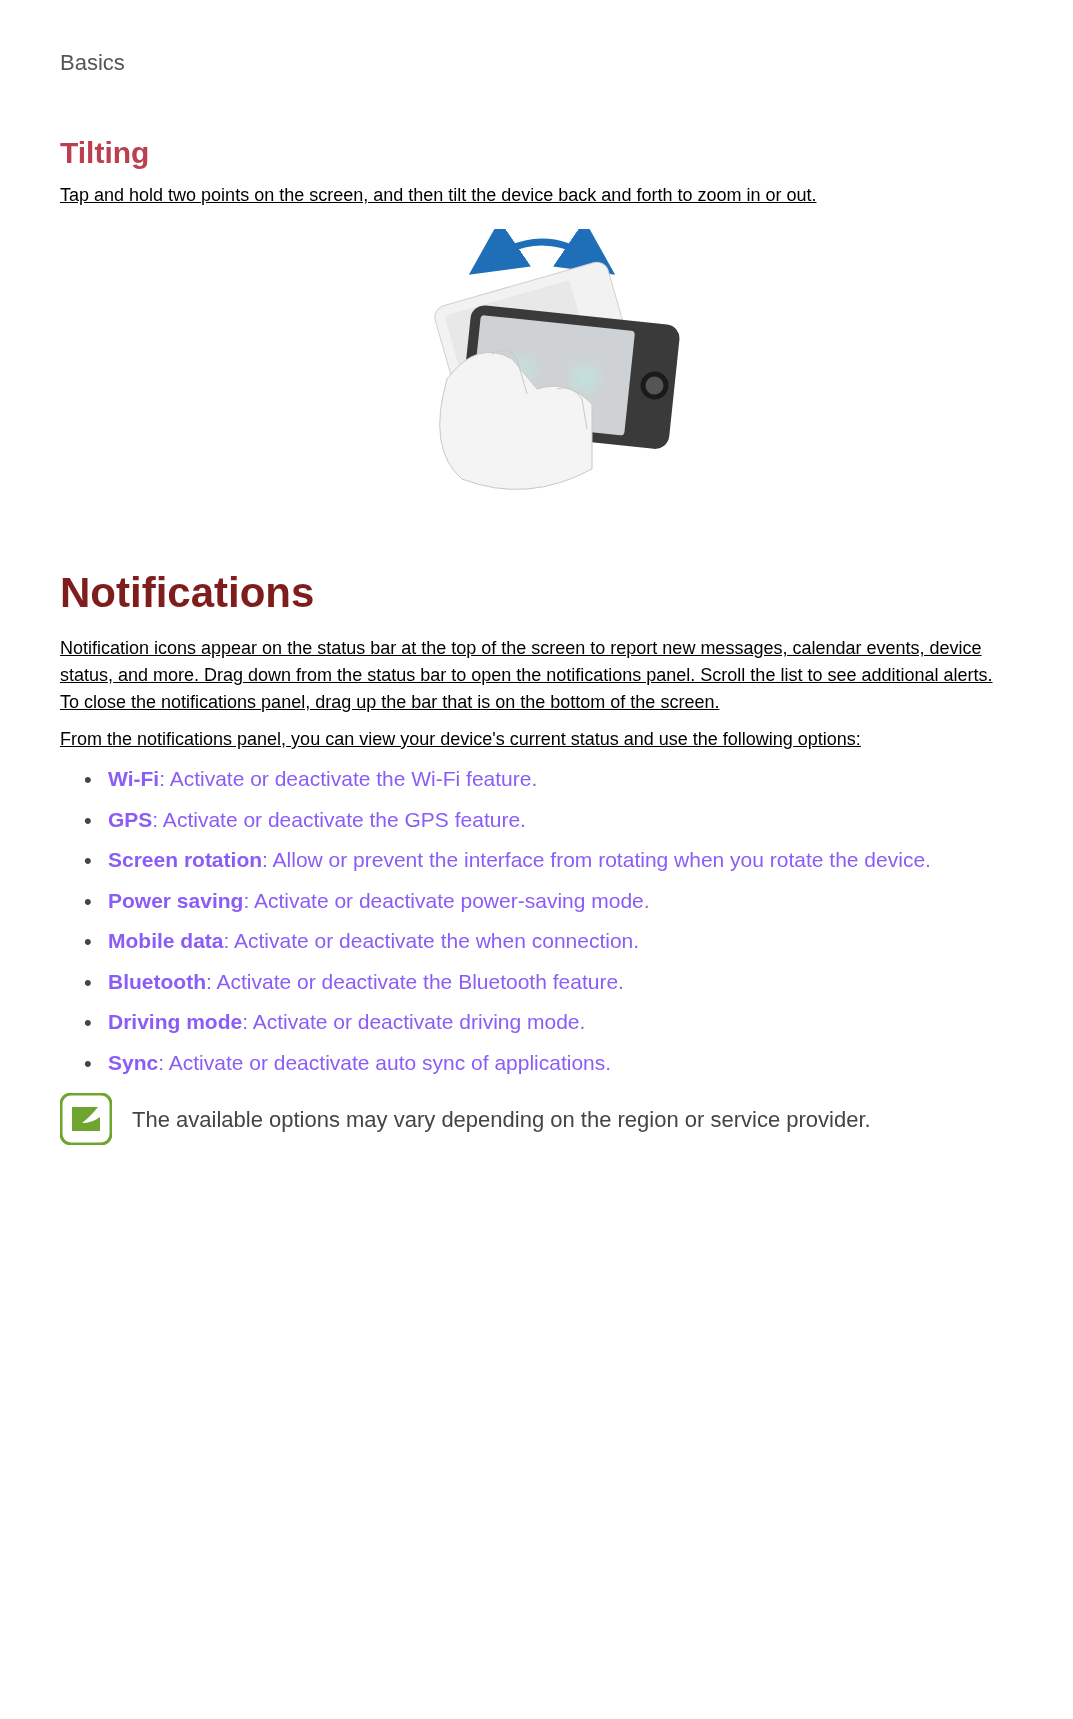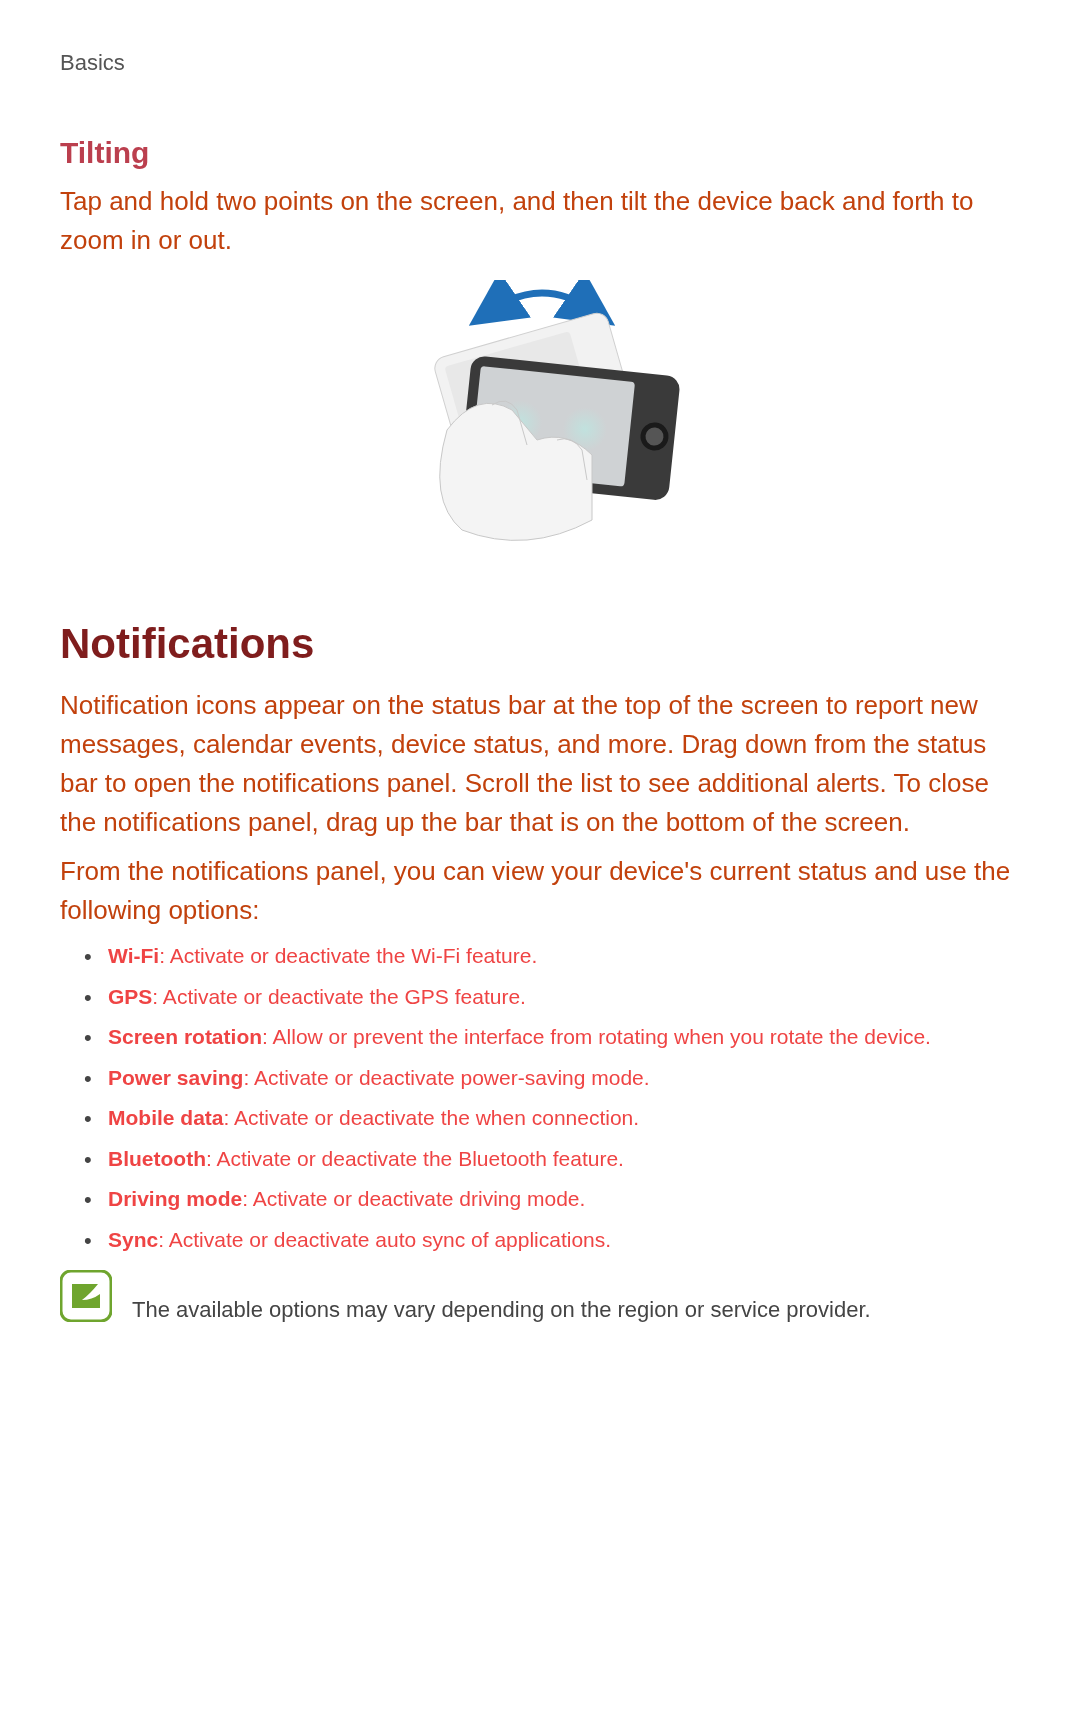--- a/index.html
+++ b/index.html
@@ -22,24 +22,25 @@
     margin-bottom: 60px;
     font-weight: 400;
   }
   .subheading {
     font-size: 30px;
     color: #bb3f4e;
     font-weight: 700;
     margin-bottom: 12px;
   }
   .body-text {
-    font-size: 26px;
-    color: #c2410c;
+    font-size: 18px;
+    color: #000000;
     line-height: 1.5;
     margin-bottom: 10px;
+    text-decoration: underline;
   }
   .illustration-wrap {
     display: flex;
     justify-content: center;
     margin: 20px 0 70px 0;
   }
   .main-heading {
     font-size: 42px;
     color: #7f1d1d;
     font-weight: 700;
@@ -47,38 +48,38 @@
   }
   ul.options {
     list-style: none;
     padding: 0;
     margin: 8px 0 14px 0;
   }
   ul.options li {
     position: relative;
     padding-left: 48px;
     font-size: 21px;
-    color: #ef4444;
+    color: #8b5cf6;
     line-height: 1.55;
     margin-bottom: 8px;
   }
   ul.options li::before {
     content: "•";
     position: absolute;
     left: 24px;
     top: 0;
     font-size: 22px;
     color: #444;
   }
   ul.options li .term {
     font-weight: 700;
   }
   .note-row {
     display: flex;
-    align-items: flex-end;
+    align-items: flex-start;
     gap: 20px;
     margin-top: 6px;
   }
   .note-icon {
     flex: none;
   }
   .note-text {
     font-size: 22px;
     color: #444;
     line-height: 1.5;

